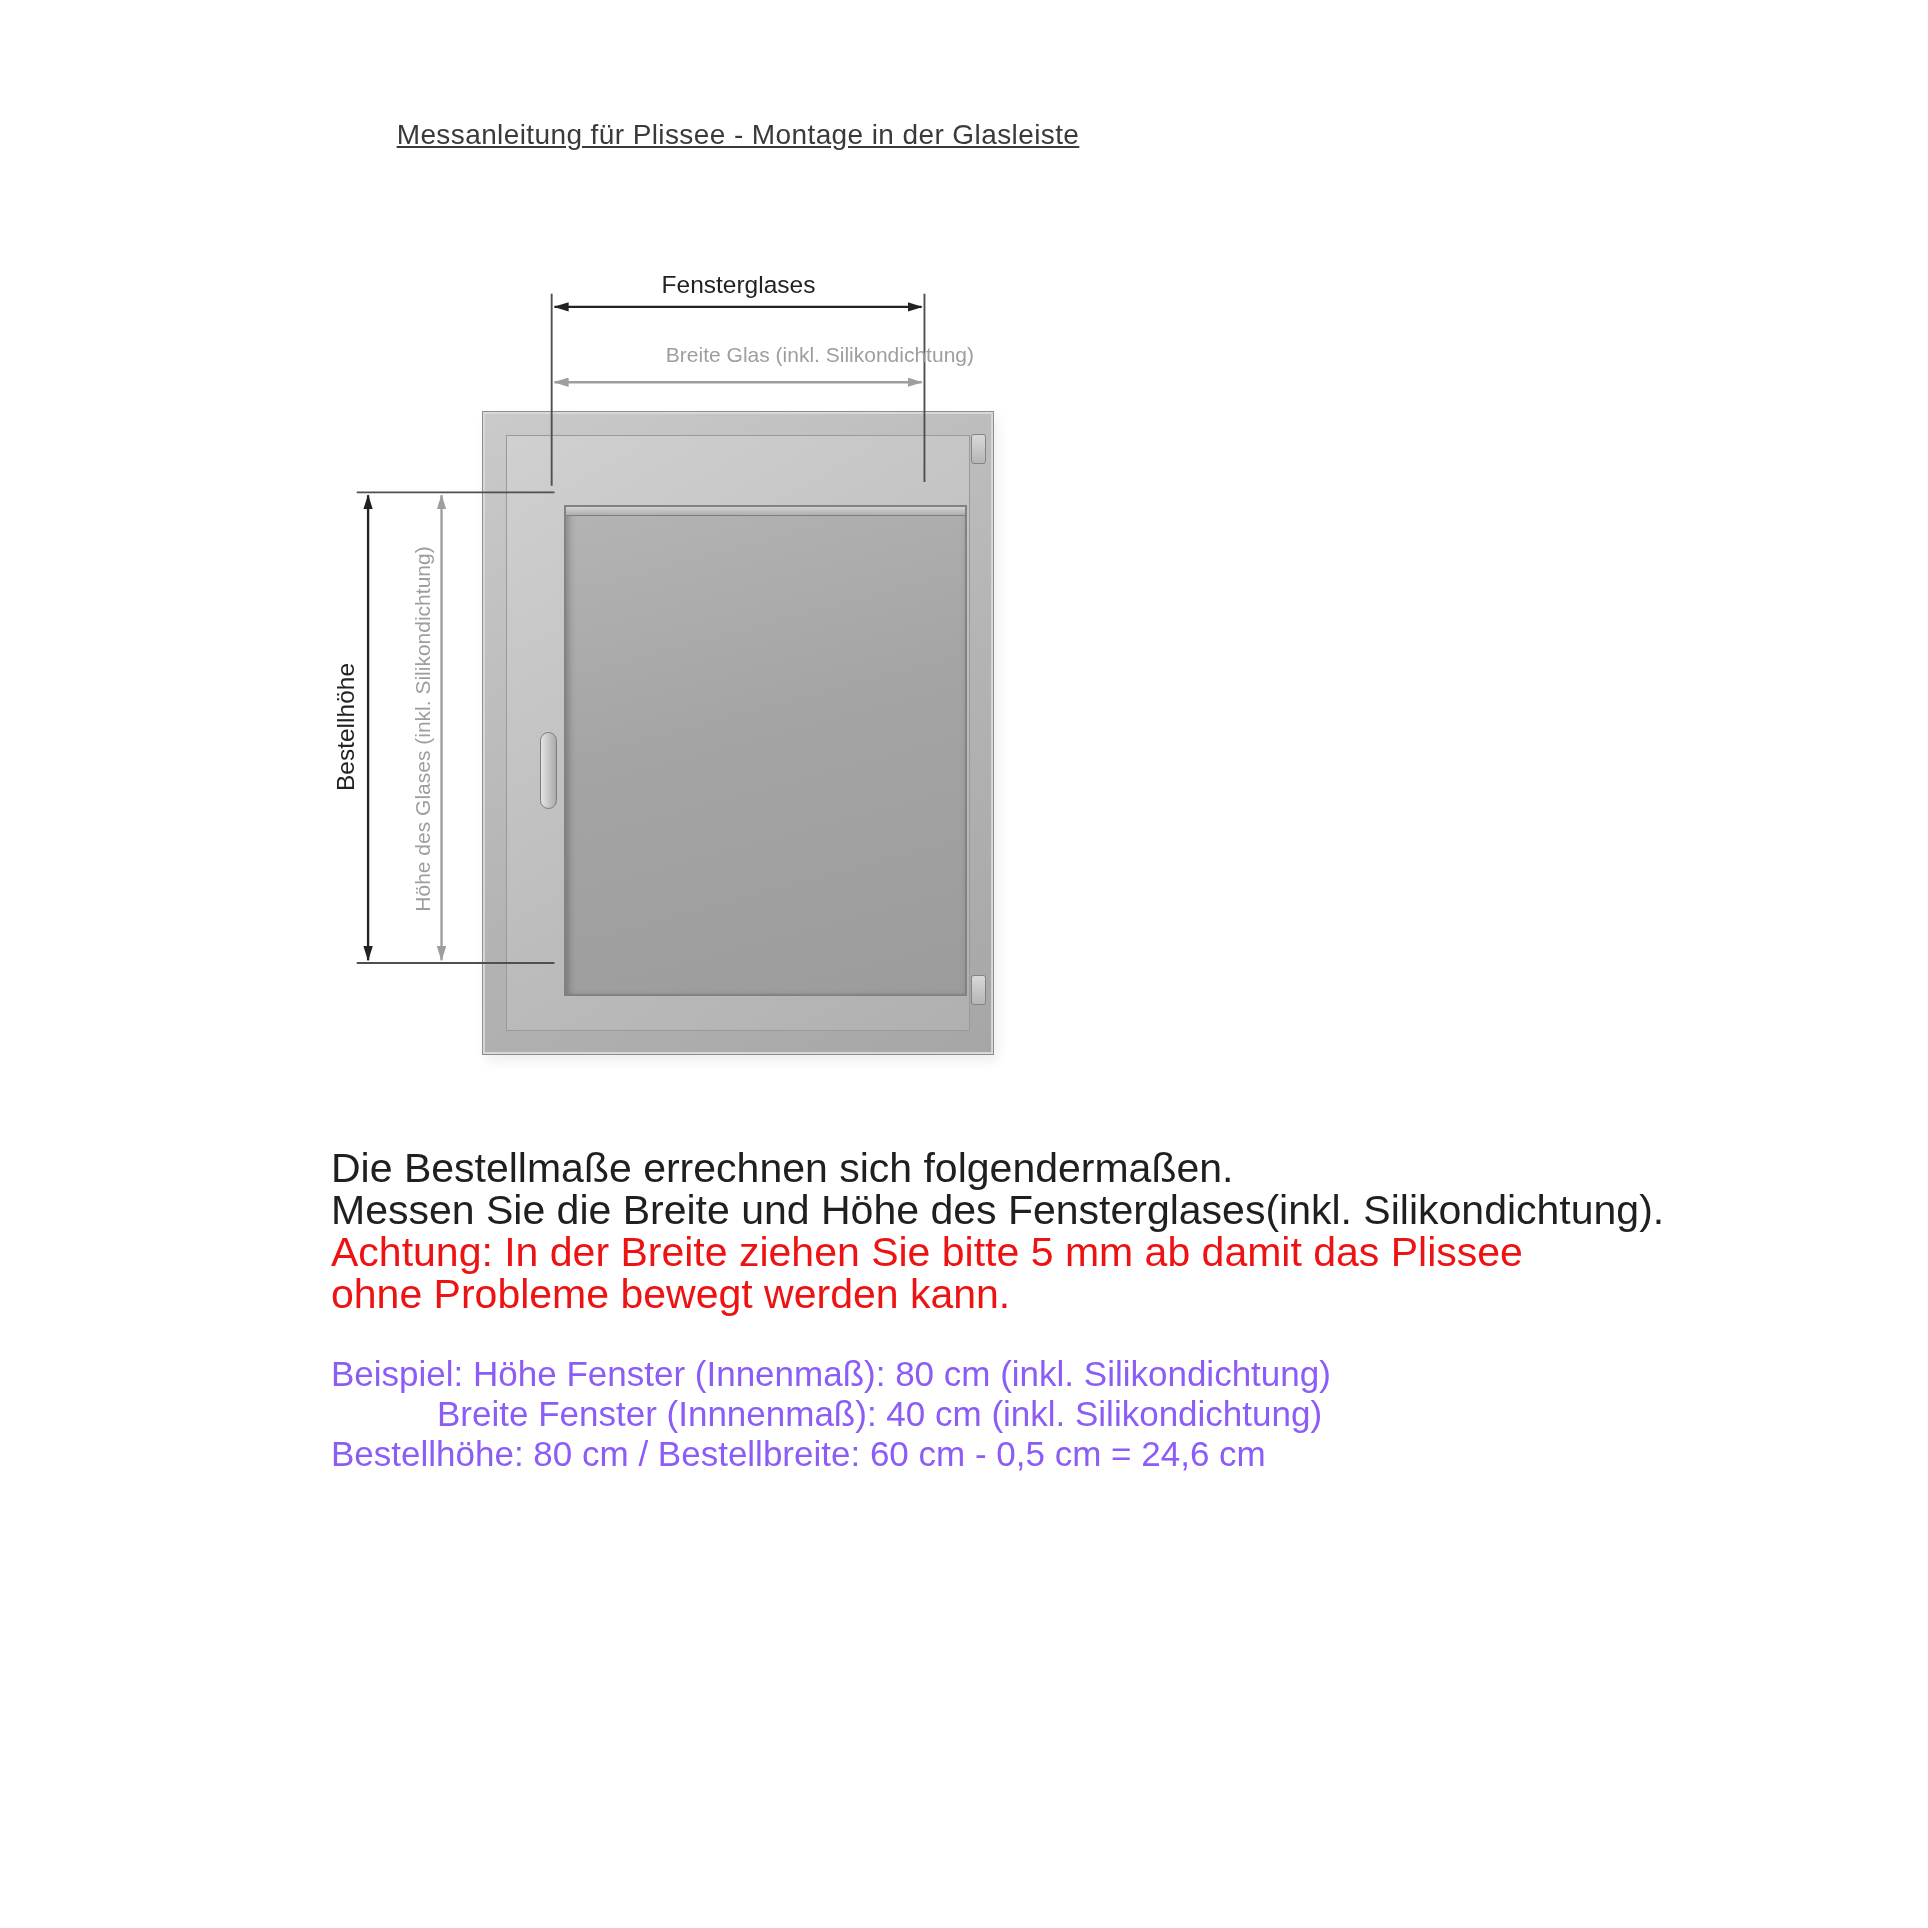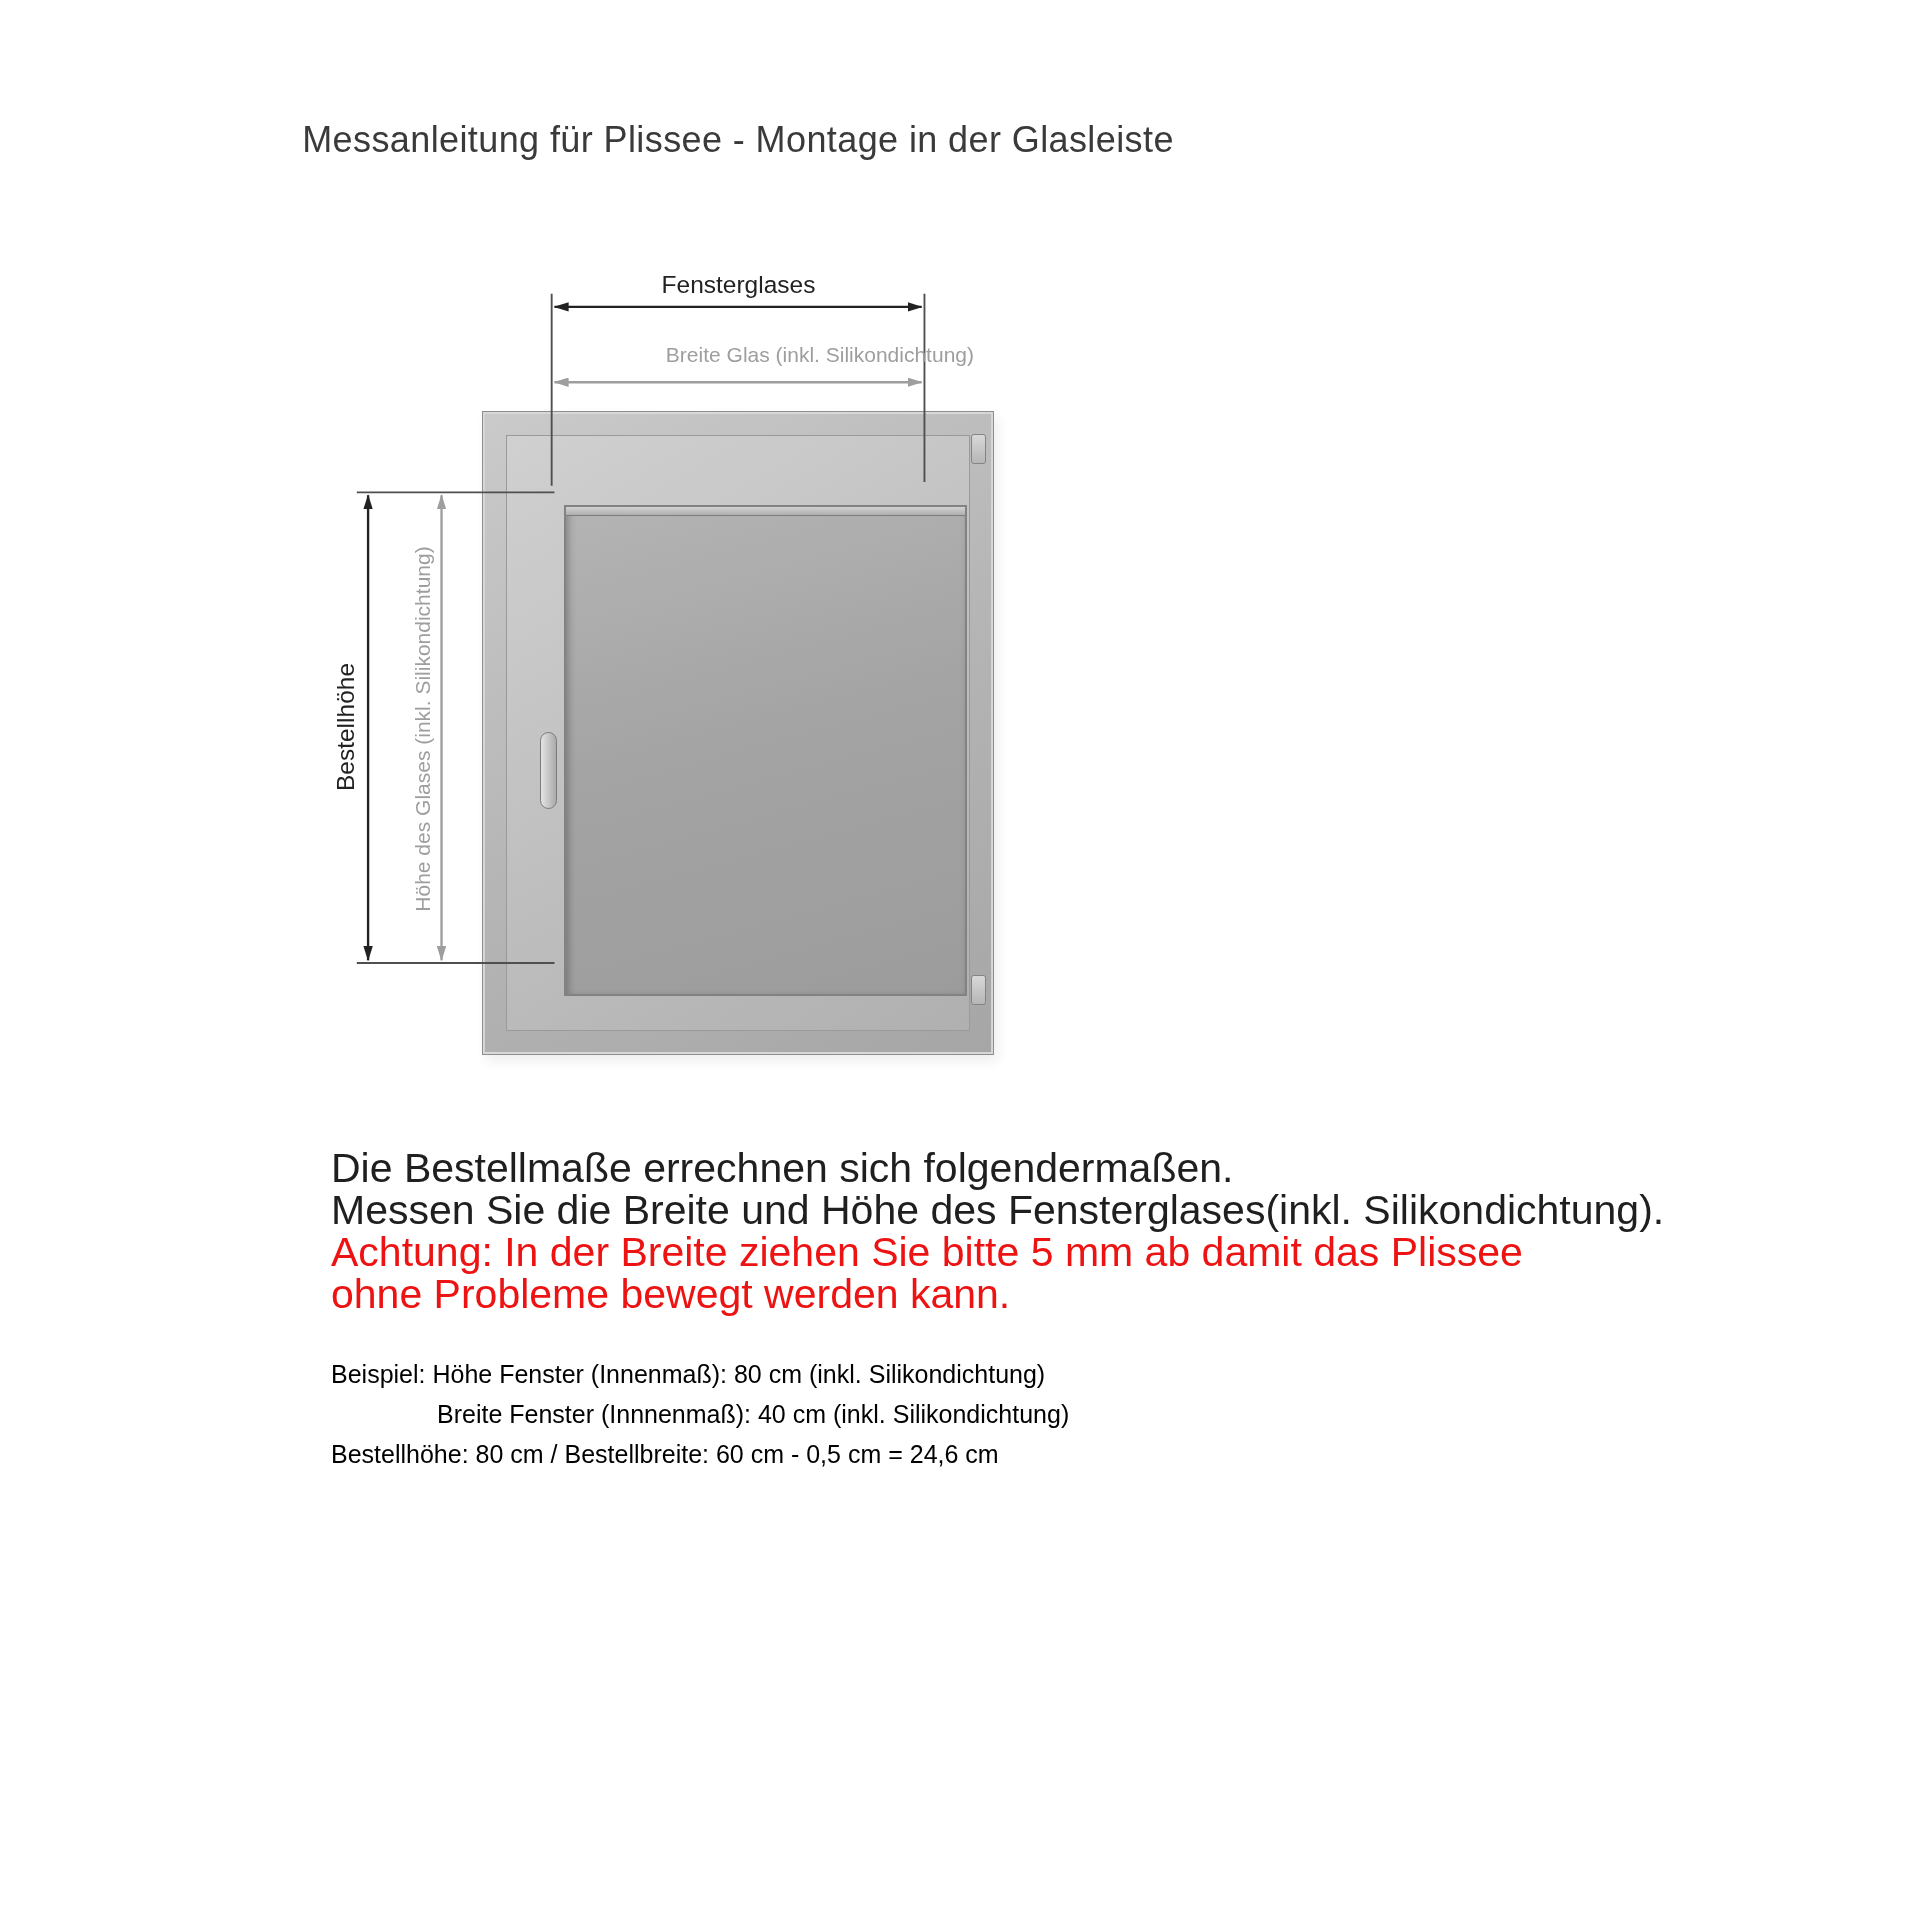--- a/index.html
+++ b/index.html
@@ -11,22 +11,23 @@
     color: #262626;
     position: relative;
     overflow: hidden;
   }
   .abs { position: absolute; }
 
   
   #title {
     left: 220px; top: 119px; width: 1036px;
     text-align: center;
-    font-size: 36px; font-weight: 400; color: #3a3a3a;
+    font-size: 28px; font-weight: 400; color: #3a3a3a;
     letter-spacing: 0.4px;
+    text-decoration: underline;
   }
 
   
   #window {
     left: 482px; top: 411px; width: 512px; height: 644px;
     background: linear-gradient(150deg, #cacaca 0%, #b4b4b4 55%, #a6a6a6 100%);
     border: 1.9px solid #8e8e8e;
     box-shadow: inset 0 0 0 1.9px #d8d8d8, 3.8px 5.6px 11.3px rgba(0,0,0,0.07);
   }
   #sash {
@@ -79,21 +80,21 @@
   .vlabel {
     height: 30px; line-height: 30px; text-align: center;
     transform: rotate(-90deg); transform-origin: center;
   }
   #lbl-bestellhoehe { left: 205px; top: 712px; width: 282px; }
   #lbl-hoehe-glases { left: 178px; top: 714px; width: 490px; }
 
   
   #instructions { left: 331px; top: 1147px; font-size: 41px; line-height: 42px; color: #1f1f1f; }
   #instructions .red { color: var(--warning-red, #ee1313); }
-  #example { left: 331px; top: 1354px; font-size: 25px; line-height: 40px; color: #000000; }
+  #example { left: 331px; top: 1354px; font-size: 35px; line-height: 40px; color: #8b5cf6; }
   #example .indent { padding-left: 106px; }
 </style>
 </head>
 <body>
 
 <div class="abs" id="title">Messanleitung für Plissee - Montage in der Glasleiste</div>
 
 <div class="abs" id="window">
   <div id="sash">
     <div id="glass">

